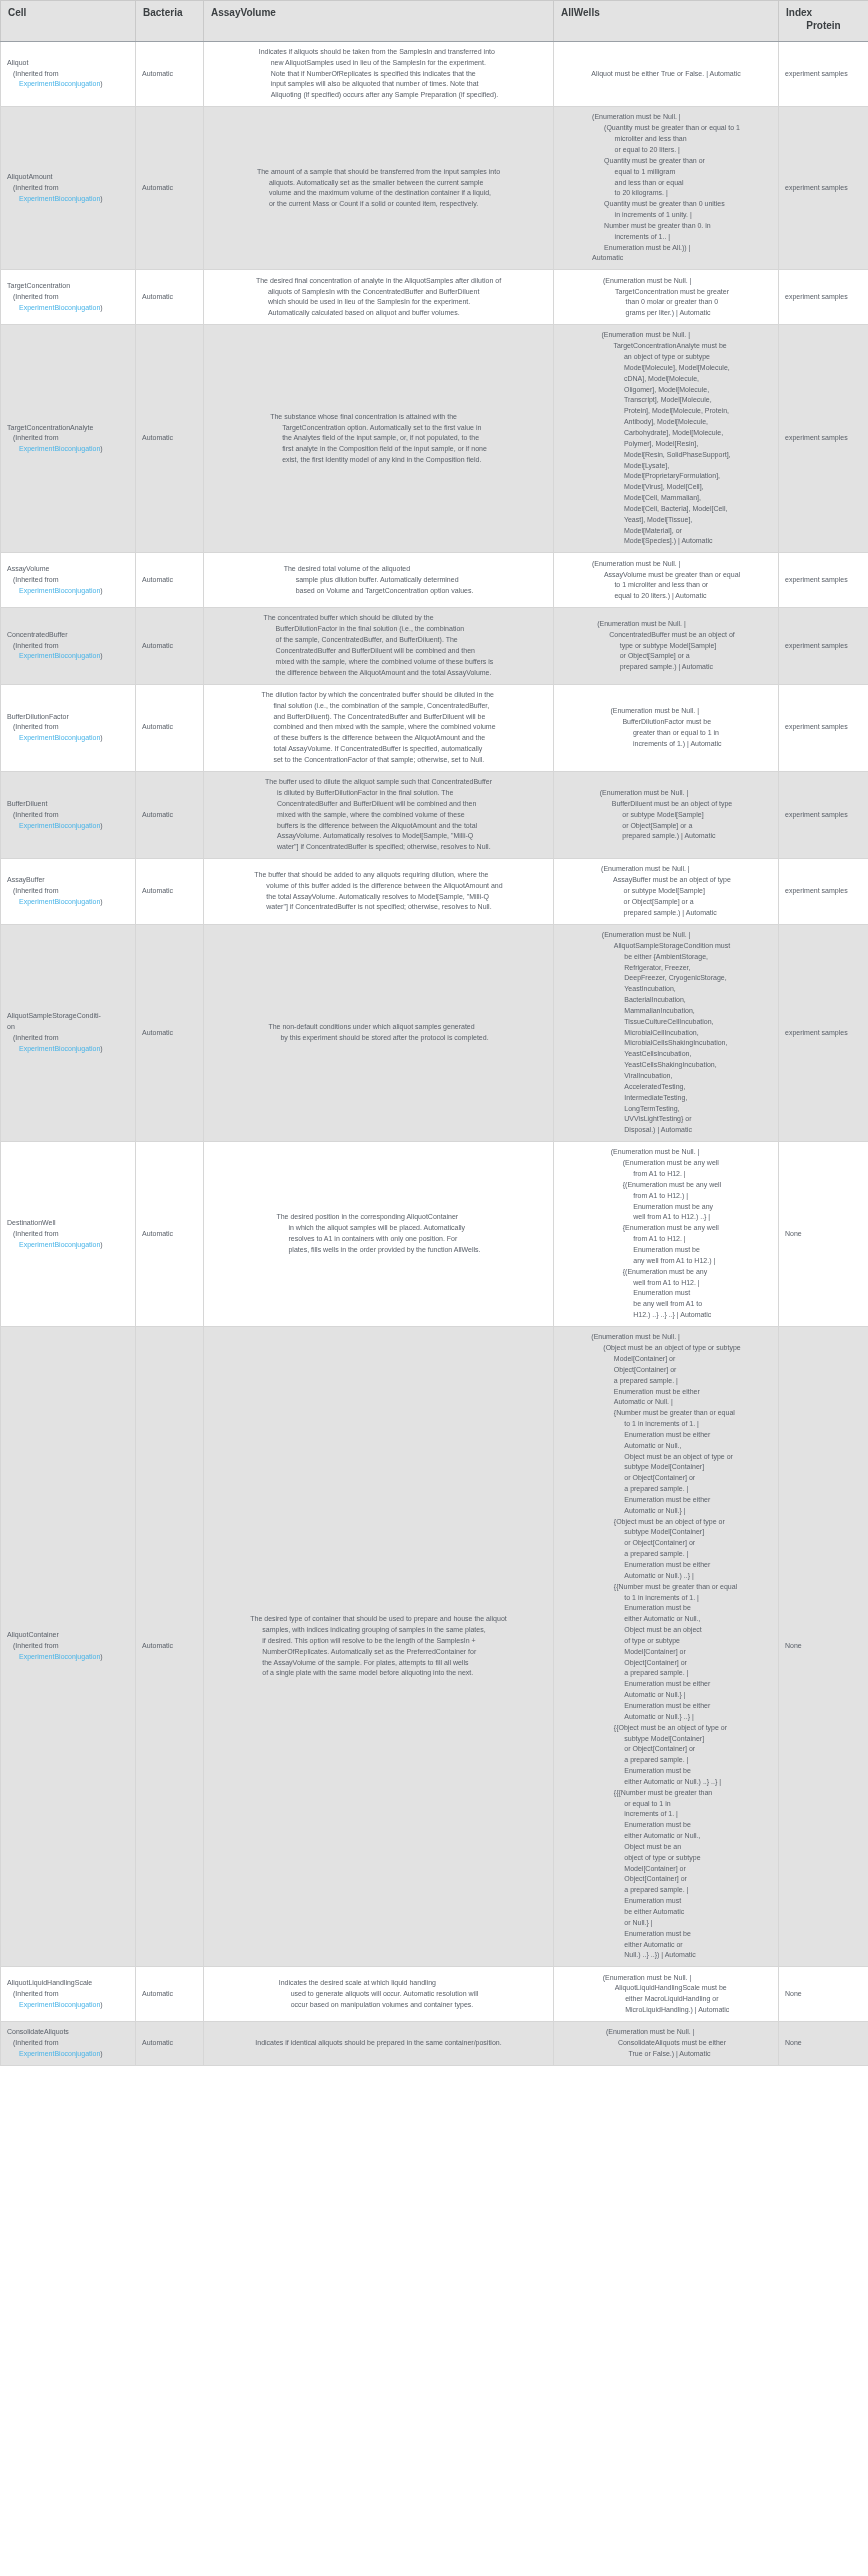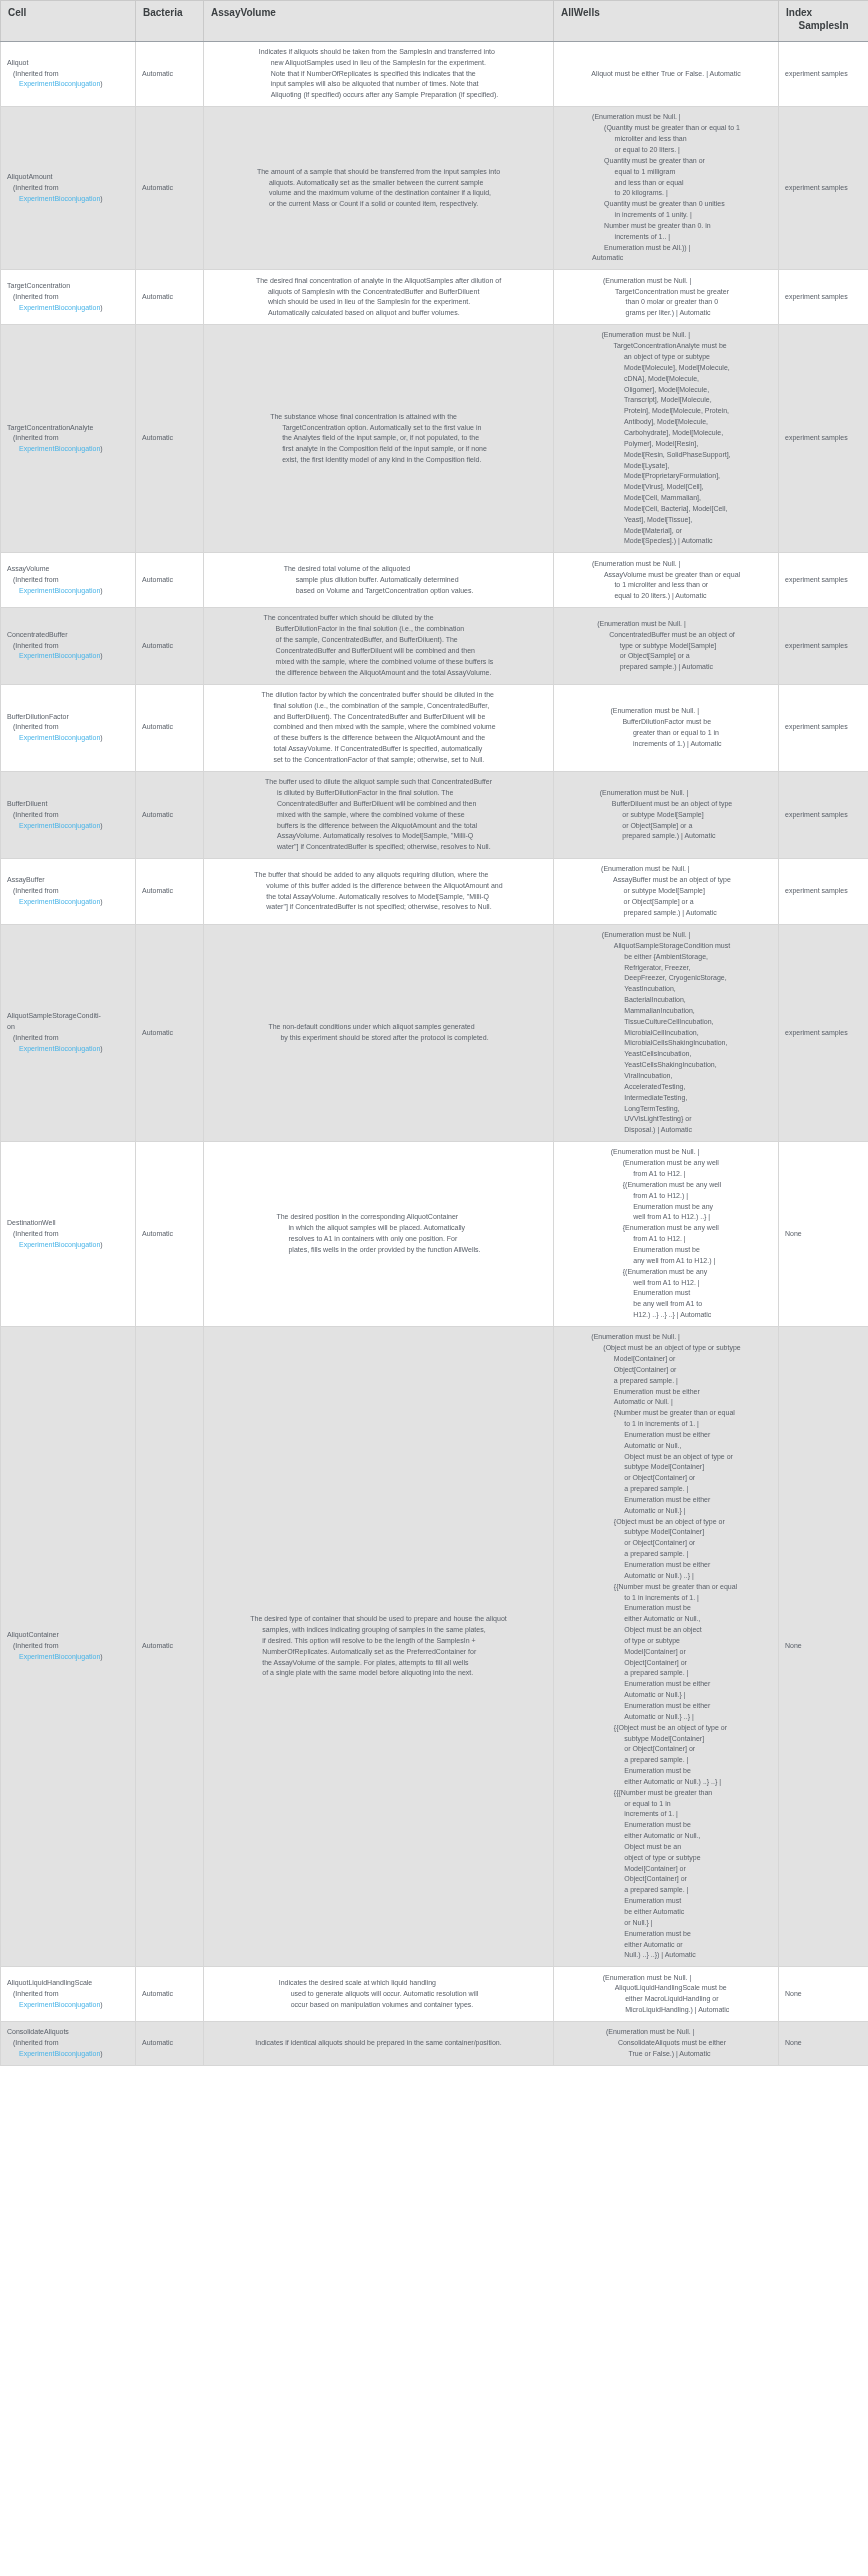--- a/index.html
+++ b/index.html
@@ -99,21 +99,21 @@
       <col class="c-index">
   </colgroup>
   <thead>
     <tr>
       <th>Cell</th>
       <th>Bacteria</th>
       <th>AssayVolume</th>
       <th>AllWells</th>
       <th class="idx">
         <span>Index</span>
-        <span class="l2">SamplesIn</span>
+        <span class="l2">Protein</span>
       </th>
     </tr>
   </thead>
   <tbody id="tbody">
       <tr class="odd">
         <td class="name">
           <span class="pname">Aliquot</span>
           <span class="inh">(Inherited from</span>
           <span class="inh2"><a class="lnk" href="#">ExperimentBioconjugation</a><span>)</span></span>
         </td>

